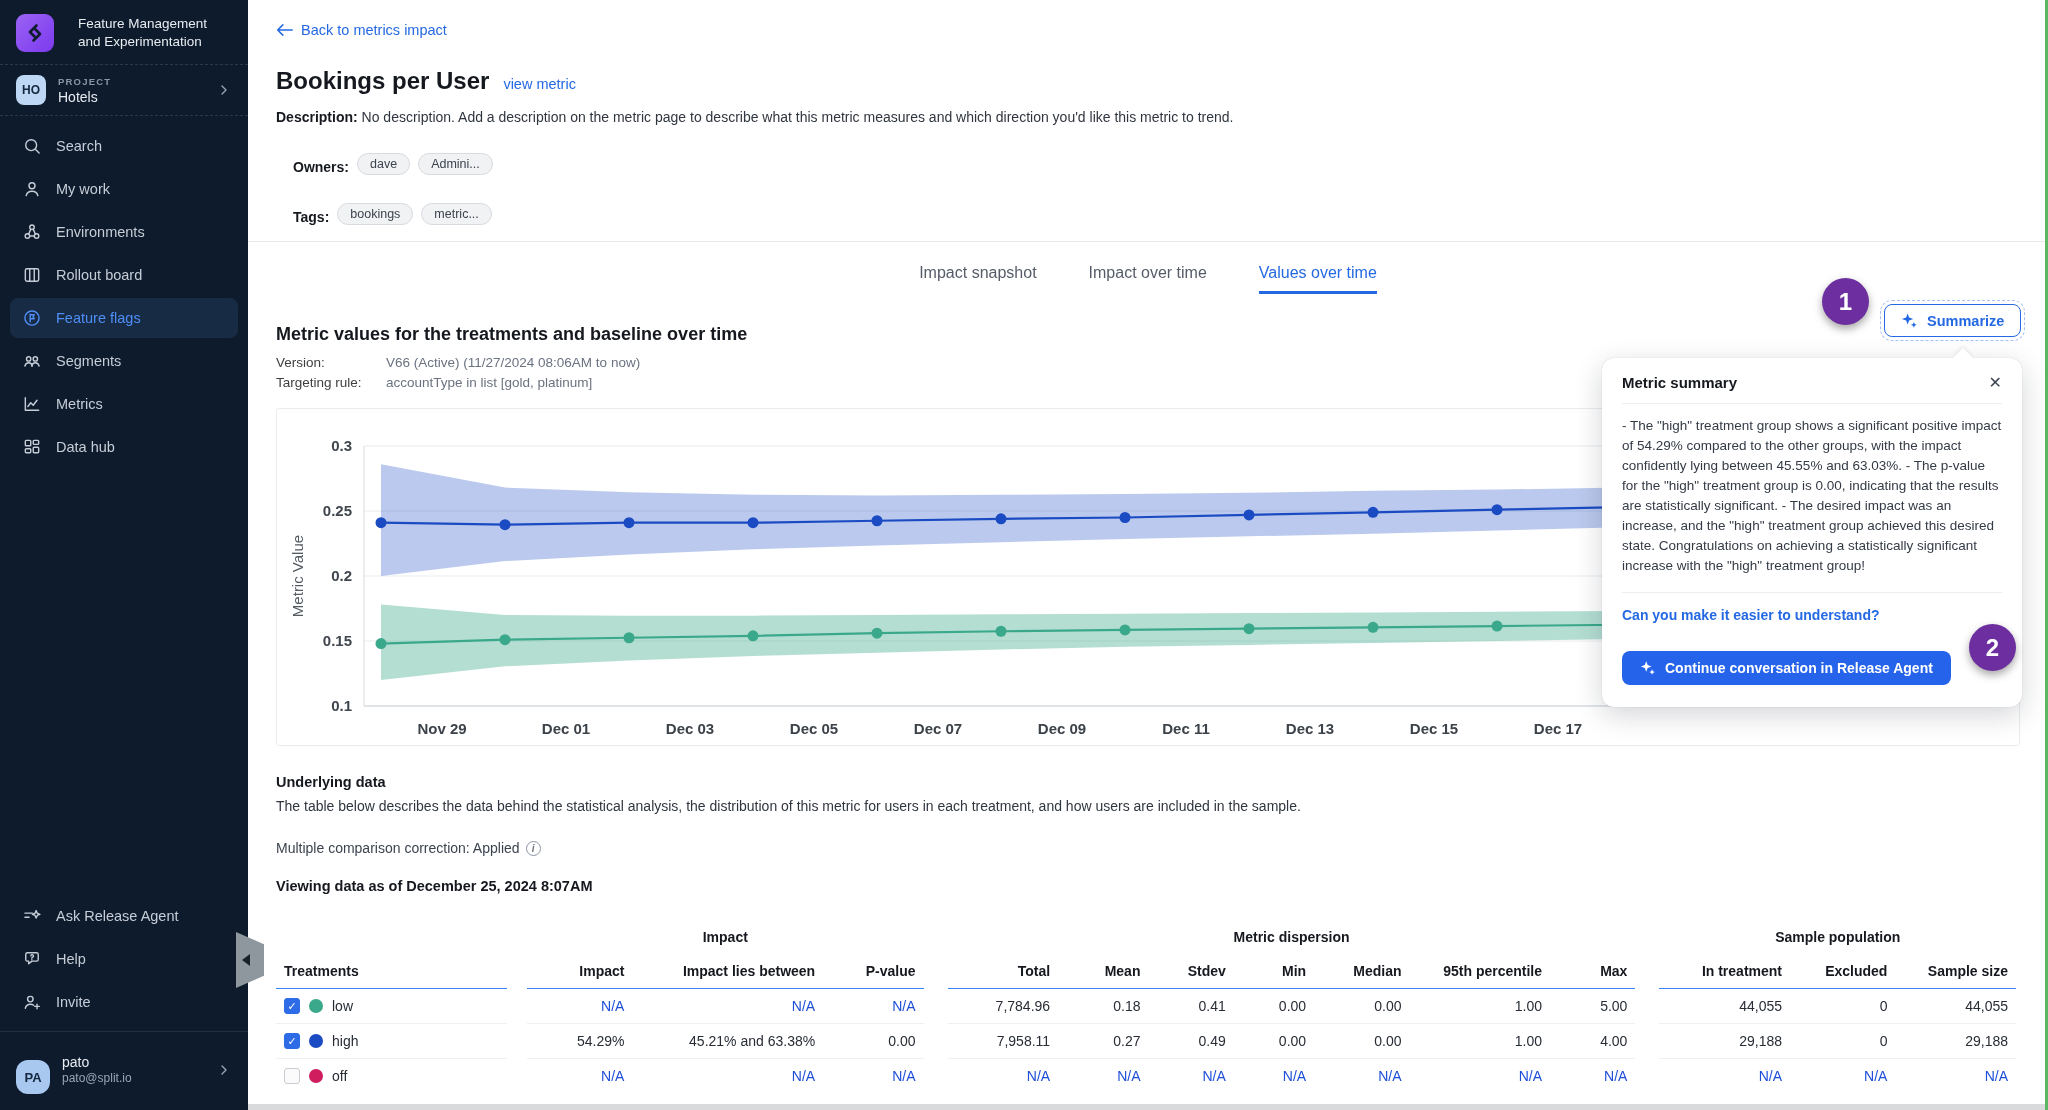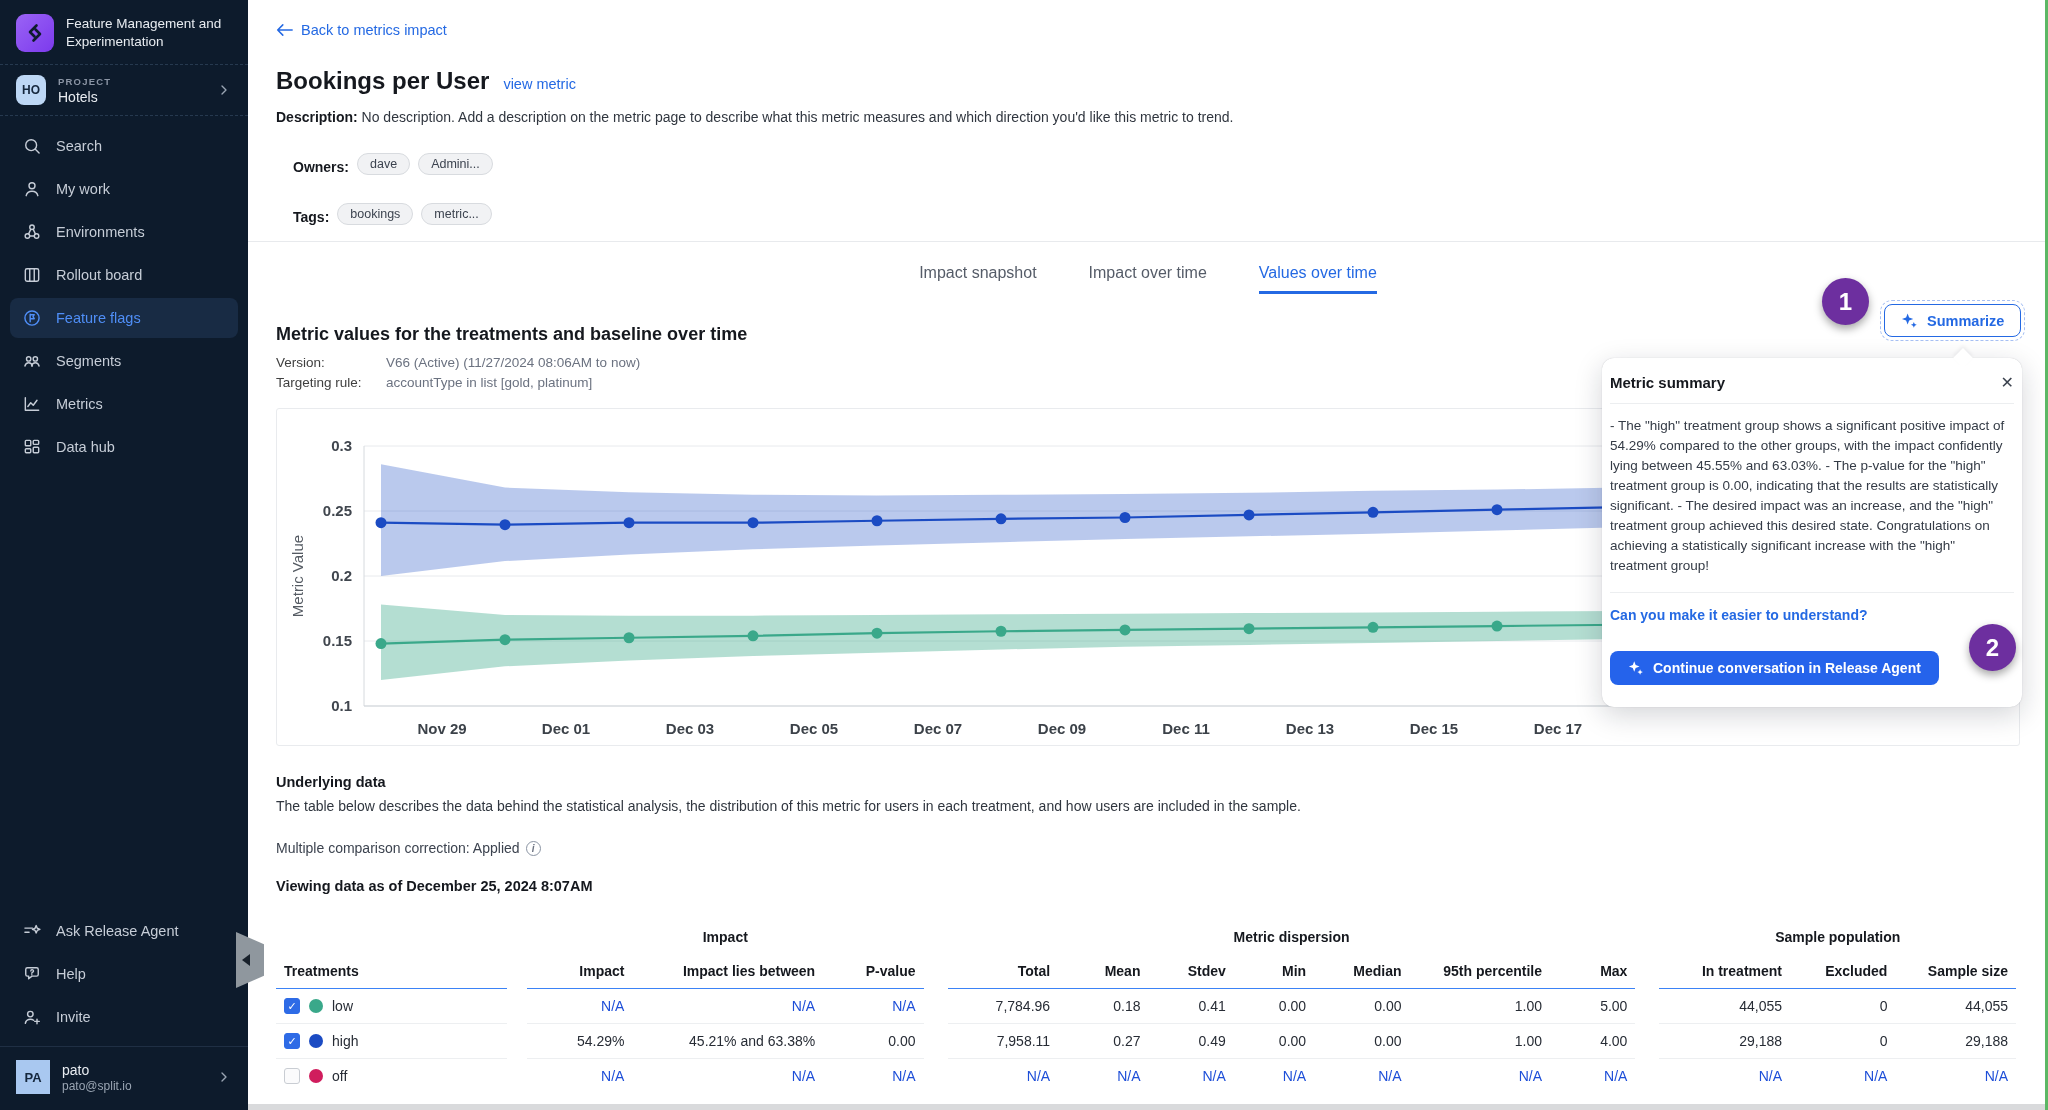--- a/index.html
+++ b/index.html
@@ -2,41 +2,41 @@
 <html><head>
 <meta charset="utf-8">
 <style>
   * { margin:0; padding:0; box-sizing:border-box; }
   html,body { width:2048px; height:1110px; overflow:hidden; background:#fff;
     font-family:"Liberation Sans", sans-serif; color:#272c35; }
 
   
   .sidebar { position:fixed; left:0; top:0; bottom:0; width:248px; background:#0d1b2c;
     color:#c6cdd7; display:flex; flex-direction:column; z-index:10; }
-  .logo-row { display:flex; align-items:center; gap:12px; padding:14px 16px 12px; }
+  .logo-row { display:flex; align-items:center; gap:24px; padding:14px 16px 12px; }
   .logo-sq { width:38px; height:38px; border-radius:9px; flex:0 0 38px;
     background:linear-gradient(135deg,#9a63f5,#7c3aed); display:flex; align-items:center; justify-content:center; }
   .logo-title { font-size:13.5px; line-height:1.35; color:#e8ecf1; font-weight:500; }
   .side-div { border-top:1px dashed #26394f; margin:0 0; }
   .project-row { display:flex; align-items:center; gap:12px; padding:10px 16px; cursor:pointer; }
   .proj-badge { width:30px; height:30px; border-radius:8px; background:#bdd7f5; color:#14263c;
     font-size:12px; font-weight:700; display:flex; align-items:center; justify-content:center; }
   .proj-label { font-size:9.5px; letter-spacing:1.2px; color:#8b95a5; font-weight:600; }
   .proj-name { font-size:14px; color:#e8ecf1; margin-top:2px; }
   .proj-chev { margin-left:auto; color:#9aa5b3; display:flex; }
   .nav-list { padding:10px 10px 0; }
   .nav-item { display:flex; align-items:center; gap:14px; height:40px; padding:0 12px;
     border-radius:8px; font-size:14.5px; color:#c6cdd7; cursor:pointer; margin-bottom:3px; }
   .nav-item .nav-ic { display:flex; width:20px; }
   .nav-item.active { background:#182b44; color:#4f8ef7; }
   .side-spacer { flex:1; }
   .nav-footer { padding:0 10px 6px; }
   .user-row { border-top:1px solid #1f2f44; display:flex; align-items:center; gap:12px; padding:13px 16px 16px; cursor:pointer; }
-  .avatar { width:34px; height:34px; border-radius:0; background:#a9c8f0; color:#14263c;
-    font-weight:700; font-size:13px; display:flex; align-items:center; justify-content:center; }
+  .avatar { width:34px; height:34px; border-radius:12px; background:#a9c8f0; color:#14263c;
+    font-weight:700; font-size:13px; display:flex; align-items:center; justify-content:center;margin-top:15px; }
   .user-name { font-size:14px; color:#e8ecf1; }
   .user-email { font-size:12px; color:#9aa5b3; margin-top:1px; }
   .user-chev { margin-left:auto; color:#9aa5b3; display:flex; }
   .collapse-handle { position:fixed; left:236px; top:932px; width:28px; height:56px; z-index:12;
     background:#8f979e; clip-path:polygon(0 0,100% 22%,100% 78%,0 100%); cursor:pointer;
     display:flex; align-items:center; justify-content:center; }
   .collapse-handle .tri { width:0; height:0; border-top:6px solid transparent; border-bottom:6px solid transparent;
     border-right:8px solid #18212b; margin-right:8px; }
 
   
@@ -68,21 +68,21 @@
   .summarize-btn { position:absolute; left:1636px; top:304px; z-index:6; display:inline-flex; align-items:center; gap:9px;
     background:#fff; color:#2469e3; border:1.5px solid #2469e3; border-radius:8px; padding:7px 16px;
     font-size:14.5px; font-weight:700; cursor:pointer; outline:1px dashed #a7c0f3; outline-offset:3px; }
   .num-badge { position:absolute; width:47px; height:47px; border-radius:50%; background:#6d2f9f; color:#fff;
     font-size:24px; font-weight:600; display:flex; align-items:center; justify-content:center;
     box-shadow:0 4px 8px rgba(0,0,0,.35); z-index:7; }
   #badge-1 { left:1574px; top:278px; }
   #badge-2 { left:1721px; top:624px; }
 
   .popup { position:absolute; left:1354px; top:358px; width:420px; background:#fff; border-radius:12px;
-    box-shadow:0 8px 28px rgba(16,24,40,.18), 0 0 1px rgba(16,24,40,.25); padding:16px 8px 22px; z-index:5; }
+    box-shadow:0 8px 28px rgba(16,24,40,.18), 0 0 1px rgba(16,24,40,.25); padding:16px 20px 22px; z-index:5; }
   .popup::before { content:""; position:absolute; top:-7px; right:52px; width:14px; height:14px; background:#fff;
     transform:rotate(45deg); box-shadow:-2px -2px 4px rgba(16,24,40,.06); }
   .popup-head { display:flex; align-items:center; justify-content:space-between; }
   .popup-title { font-size:15px; font-weight:700; color:#15181e; }
   .popup-close { font-size:16px; color:#3c434f; cursor:pointer; line-height:1; }
   .popup-div { border-top:1px solid #eceef0; margin:12px 0; }
   .popup-body { font-size:13.5px; line-height:1.48; color:#343b46; }
   .popup-link { margin-top:14px; font-size:14px; font-weight:700; color:#2469e3; cursor:pointer; }
   .cta-btn { margin-top:28px; display:inline-flex; align-items:center; gap:9px; background:#2563eb; color:#fff;
     border:none; border-radius:8px; padding:9px 18px; font-size:14px; font-weight:700; cursor:pointer; }

